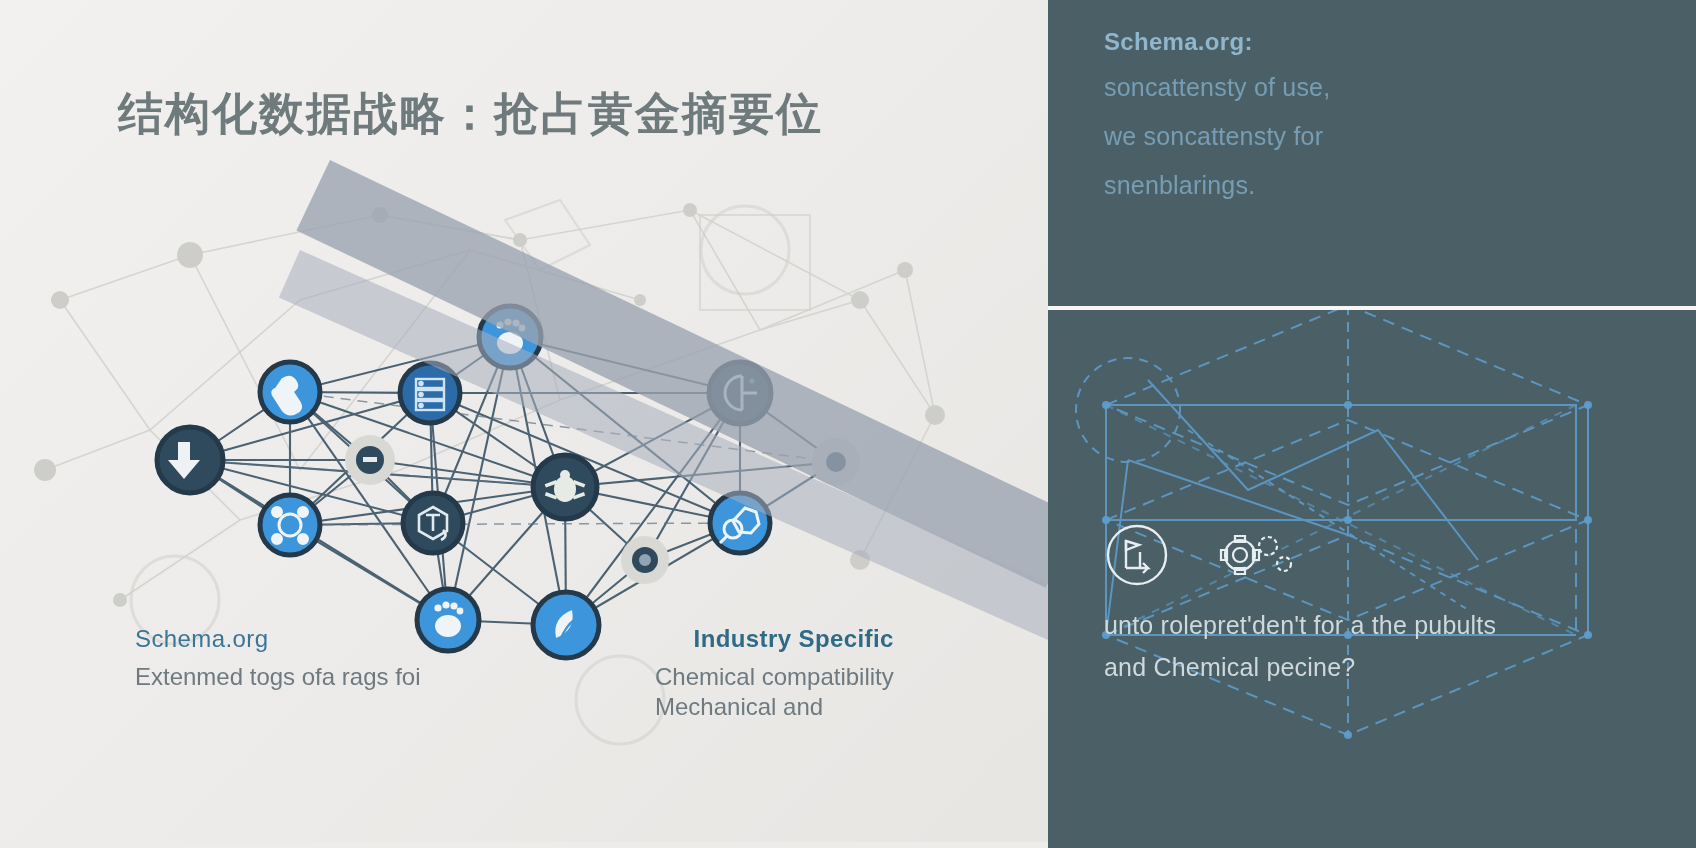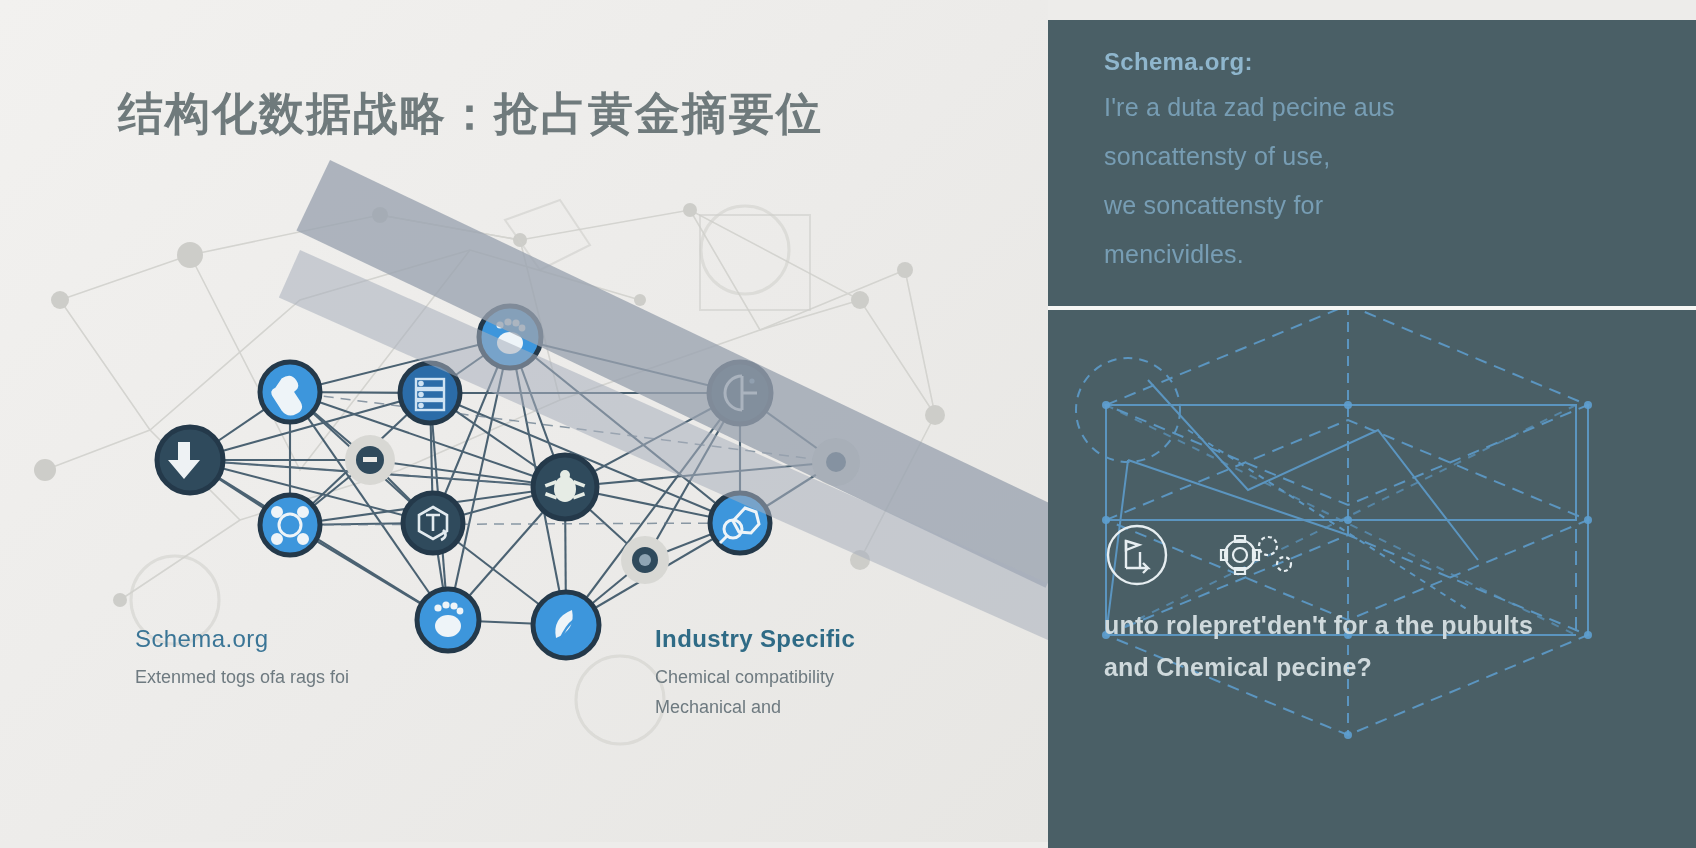--- a/index.html
+++ b/index.html
@@ -22,43 +22,43 @@
     background:#9aa3b0;opacity:.78;transform:rotate(25.5deg);transform-origin:0 0;
     pointer-events:none;}
   .beam2{position:absolute;left:300px;top:250px;width:880px;height:52px;
     background:#a7aebb;opacity:.55;transform:rotate(24deg);transform-origin:0 0;}
 
   
   .cap{position:absolute;}
   .cap-title{font-size:24px;color:#3a7596;letter-spacing:.4px;
     font-family:"Liberation Sans",sans-serif;margin:0 0 9px 0;}
   .cap-title.dark{color:#2f6b86;font-weight:600;text-align:right;}
-  .cap-line{font-size:18px;color:#6e7a80;line-height:30px;margin:0;
+  .cap-line{font-size:24px;color:#6e7a80;line-height:30px;margin:0;
     font-family:"Liberation Sans",sans-serif;}
   #cap-schema{left:135px;top:625px;}
   #cap-industry{left:655px;top:625px;}
 
   
   .right-col{position:absolute;left:1048px;top:0;width:648px;height:848px;}
   .rp{position:absolute;left:0;width:648px;background:#4a5f66;overflow:hidden;}
-  .rp-top{top:0;height:306px;margin-top:20px;}
+  .rp-top{top:0;height:306px;}
   .rp-div{position:absolute;left:0;top:306px;width:648px;height:4px;background:#f6f6f4;}
   .rp-bot{top:310px;height:538px;}
 
   .rp-heading{position:absolute;left:56px;top:28px;font-size:24px;font-weight:700;
     color:#8fb6cd;letter-spacing:.3px;}
   .rp-body{position:absolute;left:56px;top:72px;width:560px;}
   .rp-body p{margin:0 0 18px 0;font-size:25px;line-height:31px;color:#7ba3bb;
     letter-spacing:.2px;opacity:.92;}
 
   .blue-svg{position:absolute;left:0;top:0;width:648px;height:538px;}
 
   .rp-foot{position:absolute;left:56px;top:298px;width:580px;}
   .rp-foot p{margin:0 0 8px 0;font-size:25px;line-height:34px;color:#cfd9dc;
-    letter-spacing:.2px;font-weight:700;}
+    letter-spacing:.2px;font-weight:400;}
 
   .icon-row{position:absolute;left:56px;top:212px;display:flex;gap:40px;align-items:center;}
 </style>
 </head>
 <body>
 
 <div class="slide">
 
   <div class="left-panel">
 
@@ -294,24 +294,23 @@
       <p class="cap-line">Chemical compatibility</p>
       <p class="cap-line">Mechanical and</p>
     </div>
   </div>
 
   <div class="right-col">
 
     <div class="rp rp-top">
       <div class="rp-heading">Schema.org:</div>
       <div class="rp-body">
-        <p>I're a duta zad pecine aus</p>
         <p>soncattensty of use,</p>
         <p>we soncattensty for</p>
-        <p>mencividles.</p>
+        <p>snenblarings.</p>
       </div>
     </div>
 
     <div class="rp-div"></div>
 
     <div class="rp rp-bot">
 
       <svg class="blue-svg" viewBox="0 0 648 538">
         <g stroke="#5e9fd0" stroke-width="2" fill="none" opacity=".85">
           <circle cx="80" cy="100" r="52" stroke-dasharray="9 7"></circle>

